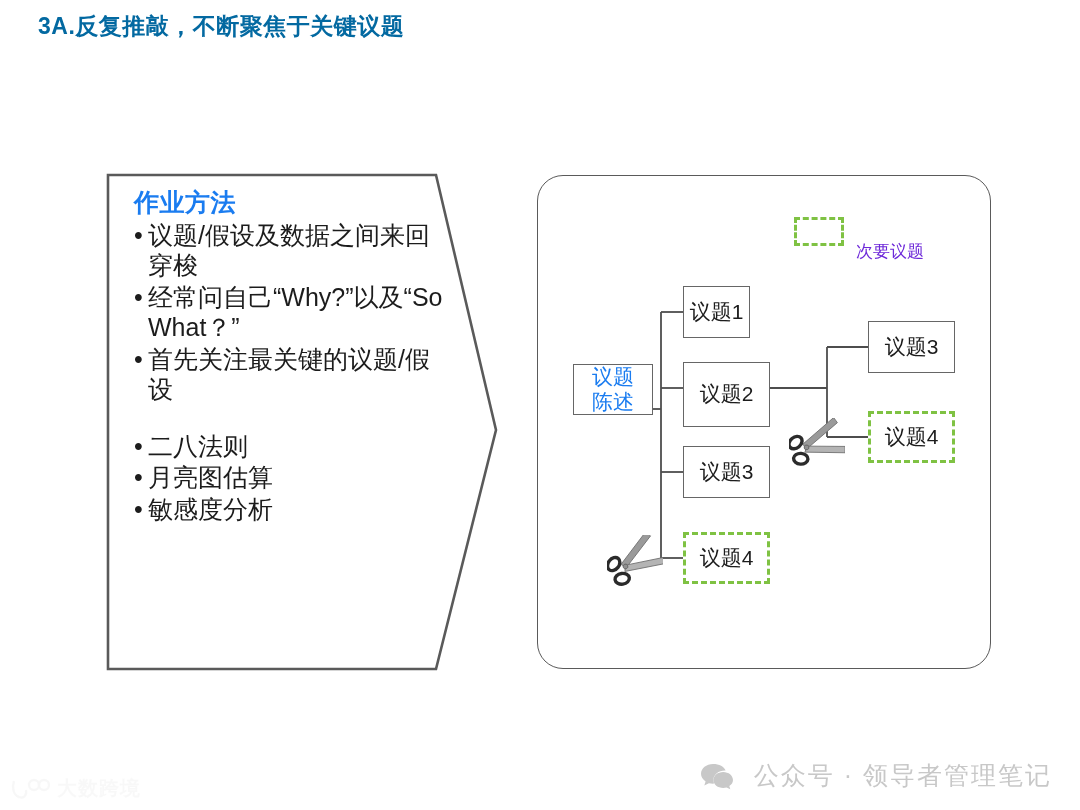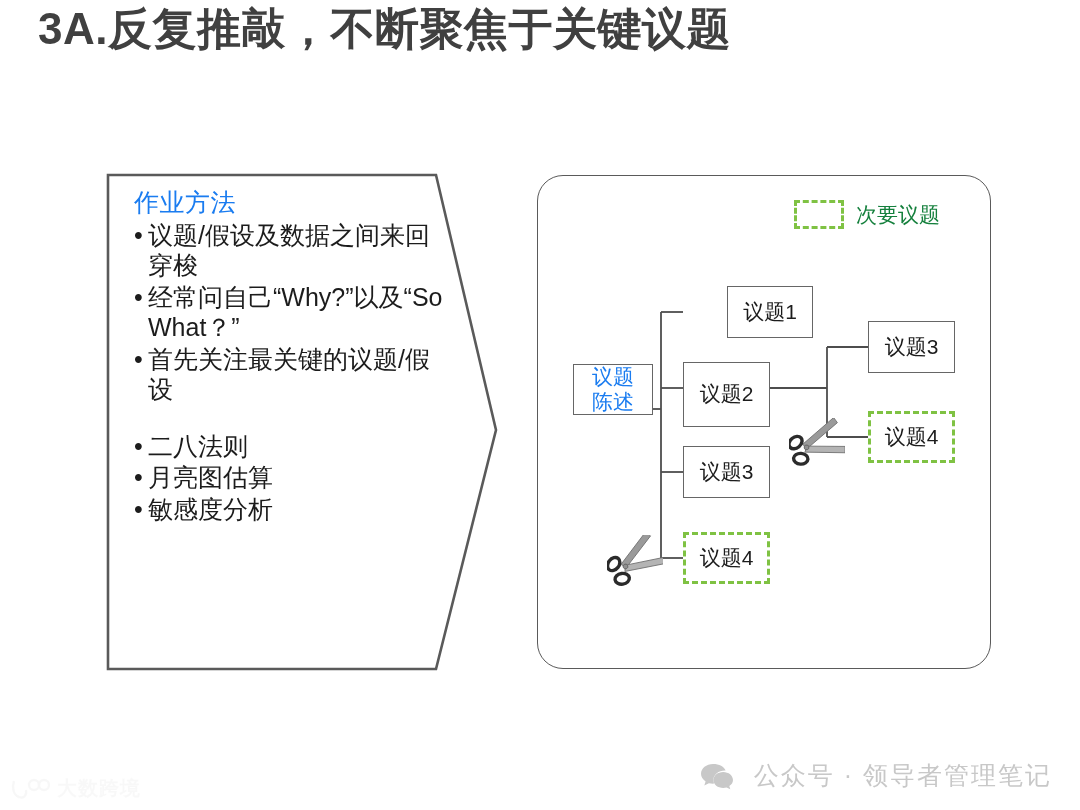--- a/index.html
+++ b/index.html
@@ -13,45 +13,45 @@
     overflow: hidden;
   }
   #slide {
     position: absolute; inset: 0;
     background: #ffffff;
   }
 
   
   .slide-title {
     position: absolute;
-    left: 38px; top: 0;
-    font-size: 44px;
+    left: 38px; top: 11px;
+    font-size: 23px;
     font-weight: bold;
-    color: #404040;
+    color: #0369a1;
     letter-spacing: 0.5px;
     white-space: nowrap;
   }
 
   
   .left-panel {
     position: absolute;
     left: 106px; top: 173px;
     width: 392px; height: 498px;
   }
   .left-panel svg { display:block; }
 
   .left-content {
     position: absolute;
     left: 134px; top: 188px;
     width: 320px;
   }
   .section-heading {
     color: #1a7cf0;
     font-size: 25px;
-    font-weight: normal;
+    font-weight: bold;
     line-height: 1.18;
     margin: 0 0 2px 0;
     letter-spacing: 0.5px;
   }
   .bullet-list {
     list-style: none;
     margin: 0; padding: 0;
   }
   .bullet-list li {
     position: relative;
@@ -86,23 +86,24 @@
     position: absolute;
     left: 794px; top: 200px;
     display: flex; align-items: center; gap: 12px;
   }
   .legend-swatch {
     width: 50px; height: 29px;
     border: 3px dashed #7fc243;
     box-sizing: border-box;
   }
   .legend-label {
-    font-size: 21px;
-    color: #15803d;
+    font-size: 17px;
+    color: #6d28d9;
     white-space: nowrap;
+    margin-top: 40px;
   }
 
   
   .node {
     position: absolute;
     box-sizing: border-box;
     display: flex;
     align-items: center;
     justify-content: center;
     background: #ffffff;
@@ -117,21 +118,21 @@
     background: transparent;
   }
   .node.root {
     color: #1a7cf0;
     font-weight: normal;
     flex-direction: column;
   }
 
   
   .n-root    { left: 573px; top: 364px; width: 80px;  height: 51px; }
-  .n-i1      { left: 683px; top: 286px; width: 86px;  height: 52px; margin-left: 44px; }
+  .n-i1      { left: 683px; top: 286px; width: 67px;  height: 52px; }
   .n-i2      { left: 683px; top: 362px; width: 87px;  height: 65px; }
   .n-i3a     { left: 683px; top: 446px; width: 87px;  height: 52px; }
   .n-i4b     { left: 683px; top: 532px; width: 87px;  height: 52px; }
   .n-i3b     { left: 868px; top: 321px; width: 87px;  height: 52px; }
   .n-i4a     { left: 868px; top: 411px; width: 87px;  height: 52px; }
 
   
   .scissors {
     position: absolute;
     width: 56px; height: 52px;

